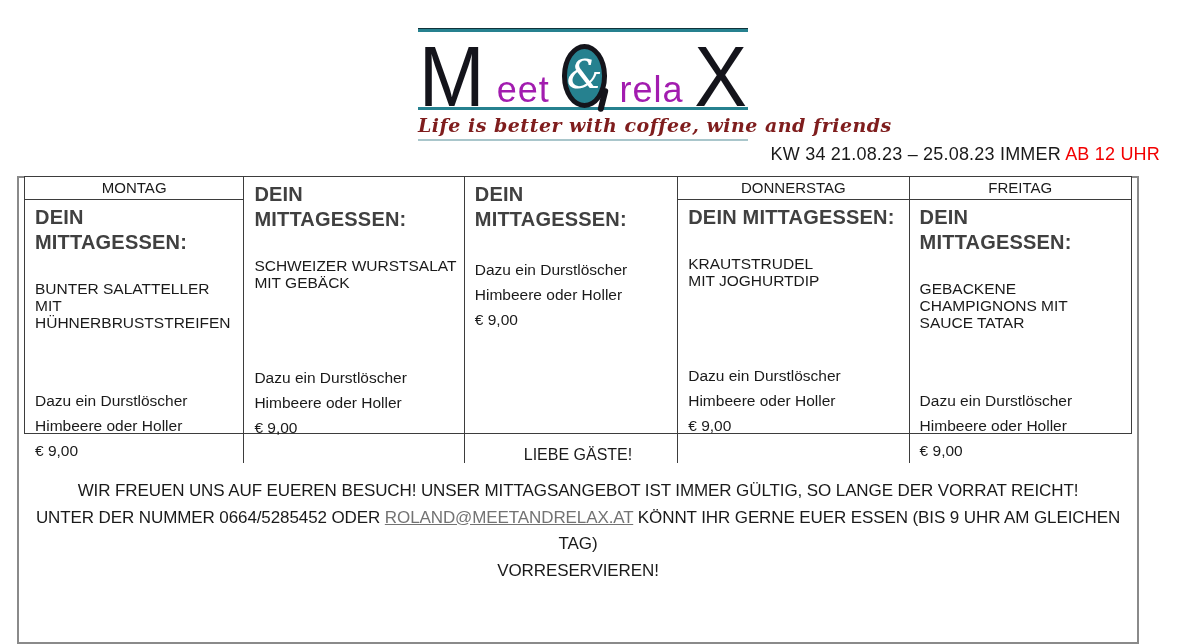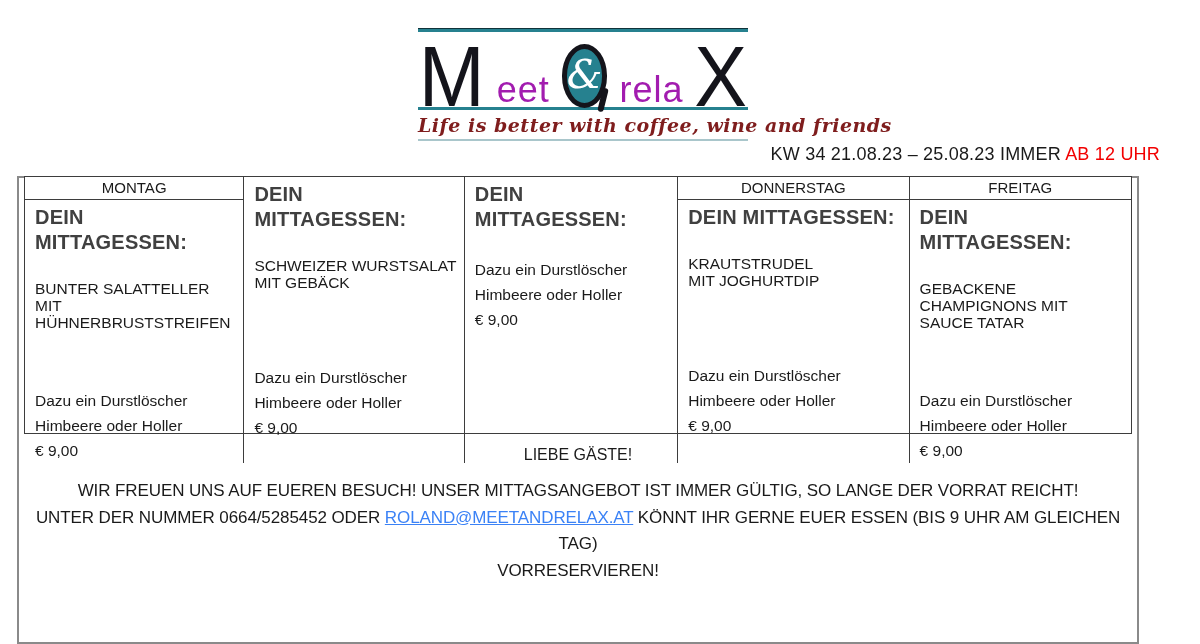--- a/index.html
+++ b/index.html
@@ -172,21 +172,21 @@
     line-height: 26px;
     margin-top: 6px;
   }
   .footer-body {
     margin-top: 10px;
     font-size: 17px;
     line-height: 26.5px;
     letter-spacing: -0.1px;
   }
   .footer-body a {
-    color: #3b82f6;
+    color: #737373;
   }
 </style>
 </head>
 <body>
 
 <div id="canvas">
 
   <div class="logo">
     <div class="logo-bar-top"></div>
     <div class="logo-row">

